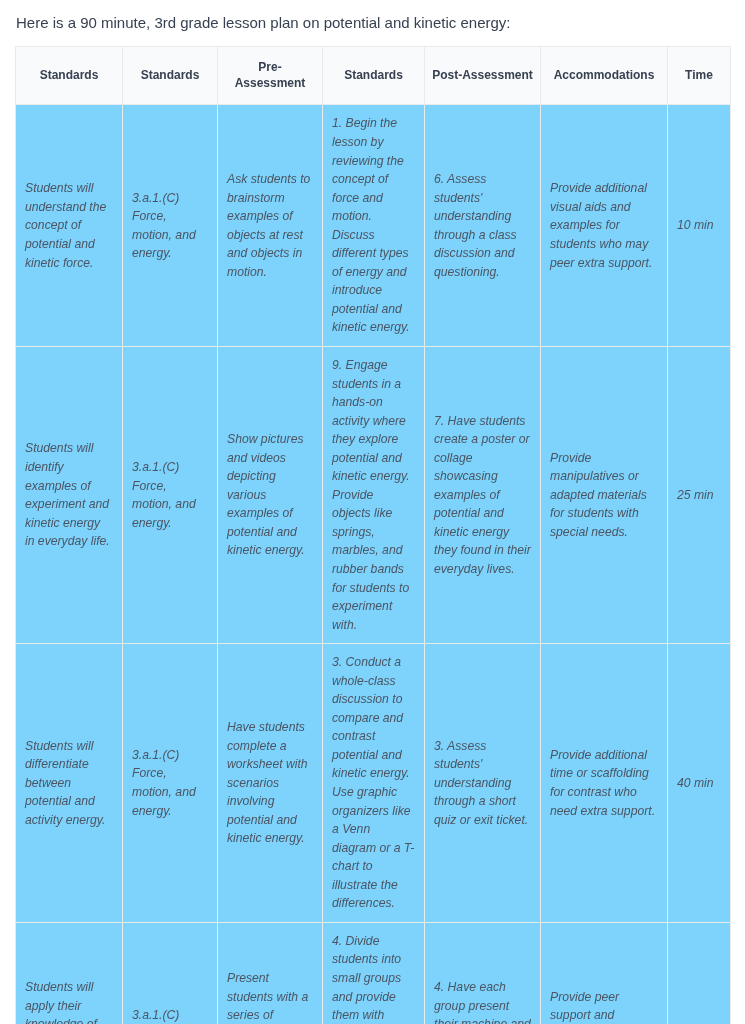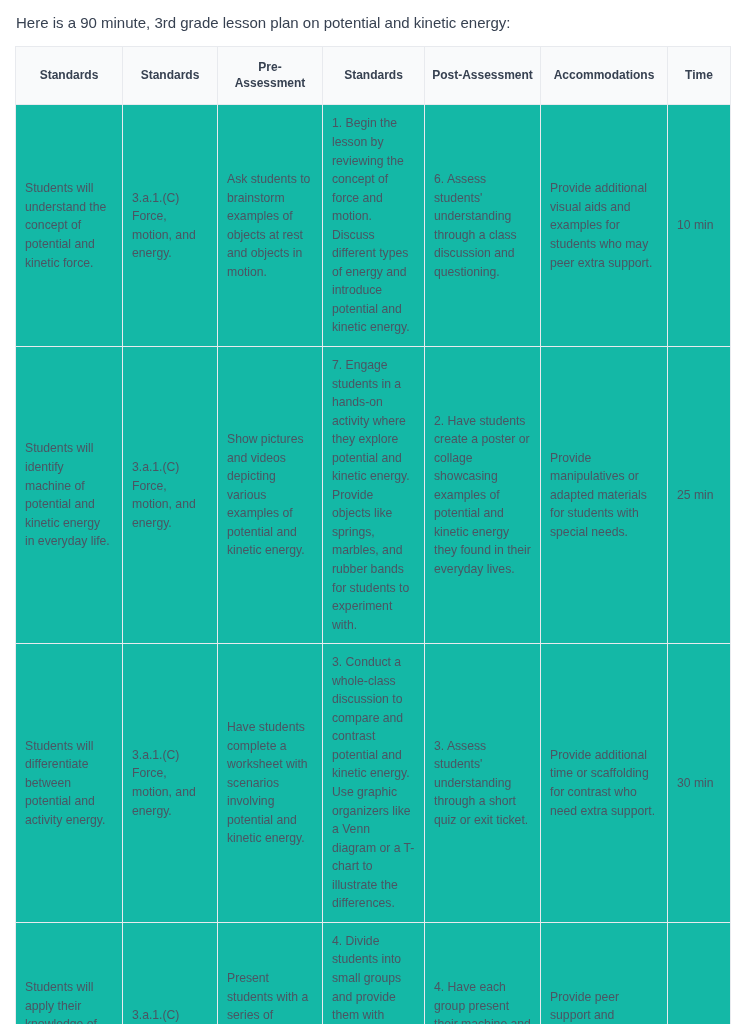--- a/index.html
+++ b/index.html
@@ -48,25 +48,26 @@
   table.lesson-table th {
     background: #f9fafb;
     color: #374151;
     font-size: 12px;
     font-weight: bold;
     text-align: center;
     padding: 13px 6px;
     line-height: 1.3;
   }
   table.lesson-table td {
-    background: #14b8a6;
+    background: #7dd3fc;
     color: #4b5563;
     font-size: 12.2px;
     line-height: 1.52;
     padding: 9px 9px;
+    font-style: italic;
   }
   td.time-cell { text-align: center; }
   col.c-objectives    { width: 107px; }
   col.c-standards     { width: 95px;  }
   col.c-pre           { width: 105px; }
   col.c-activities    { width: 102px; }
   col.c-post          { width: 116px; }
   col.c-accom         { width: 127px; }
   col.c-time          { width: 63px;  }
 </style>
@@ -103,36 +104,36 @@
         <tr>
           <td>Students will understand the concept of potential and kinetic force.</td>
           <td>3.a.1.(C) Force, motion, and energy.</td>
           <td>Ask students to brainstorm examples of objects at rest and objects in motion.</td>
           <td>1. Begin the lesson by reviewing the concept of force and motion. Discuss different types of energy and introduce potential and kinetic energy.</td>
           <td>6. Assess students' understanding through a class discussion and questioning.</td>
           <td>Provide additional visual aids and examples for students who may peer extra support.</td>
           <td class="time-cell">10 min</td>
         </tr>
         <tr>
-          <td>Students will identify machine of potential and kinetic energy in everyday life.</td>
+          <td>Students will identify examples of experiment and kinetic energy in everyday life.</td>
           <td>3.a.1.(C) Force, motion, and energy.</td>
           <td>Show pictures and videos depicting various examples of potential and kinetic energy.</td>
-          <td>7. Engage students in a hands-on activity where they explore potential and kinetic energy. Provide objects like springs, marbles, and rubber bands for students to experiment with.</td>
-          <td>2. Have students create a poster or collage showcasing examples of potential and kinetic energy they found in their everyday lives.</td>
+          <td>9. Engage students in a hands-on activity where they explore potential and kinetic energy. Provide objects like springs, marbles, and rubber bands for students to experiment with.</td>
+          <td>7. Have students create a poster or collage showcasing examples of potential and kinetic energy they found in their everyday lives.</td>
           <td>Provide manipulatives or adapted materials for students with special needs.</td>
           <td class="time-cell">25 min</td>
         </tr>
         <tr>
           <td>Students will differentiate between potential and activity energy.</td>
           <td>3.a.1.(C) Force, motion, and energy.</td>
           <td>Have students complete a worksheet with scenarios involving potential and kinetic energy.</td>
           <td>3. Conduct a whole-class discussion to compare and contrast potential and kinetic energy. Use graphic organizers like a Venn diagram or a T-chart to illustrate the differences.</td>
           <td>3. Assess students' understanding through a short quiz or exit ticket.</td>
           <td>Provide additional time or scaffolding for contrast who need extra support.</td>
-          <td class="time-cell">30 min</td>
+          <td class="time-cell">40 min</td>
         </tr>
         <tr>
           <td>Students will apply their knowledge of potential and kinetic energy to real-life situations.</td>
           <td>3.a.1.(C) Force, motion, and energy.</td>
           <td>Present students with a series of scenarios and ask them to identify the type of energy involved.</td>
           <td>4. Divide students into small groups and provide them with materials to design and build a simple machine that demonstrates potential and kinetic energy.</td>
           <td>4. Have each group present their machine and explain the energy transformations taking place.</td>
           <td>Provide peer support and encourage collaboration for students who require assistance.</td>
           <td class="time-cell">30 min</td>
         </tr>

